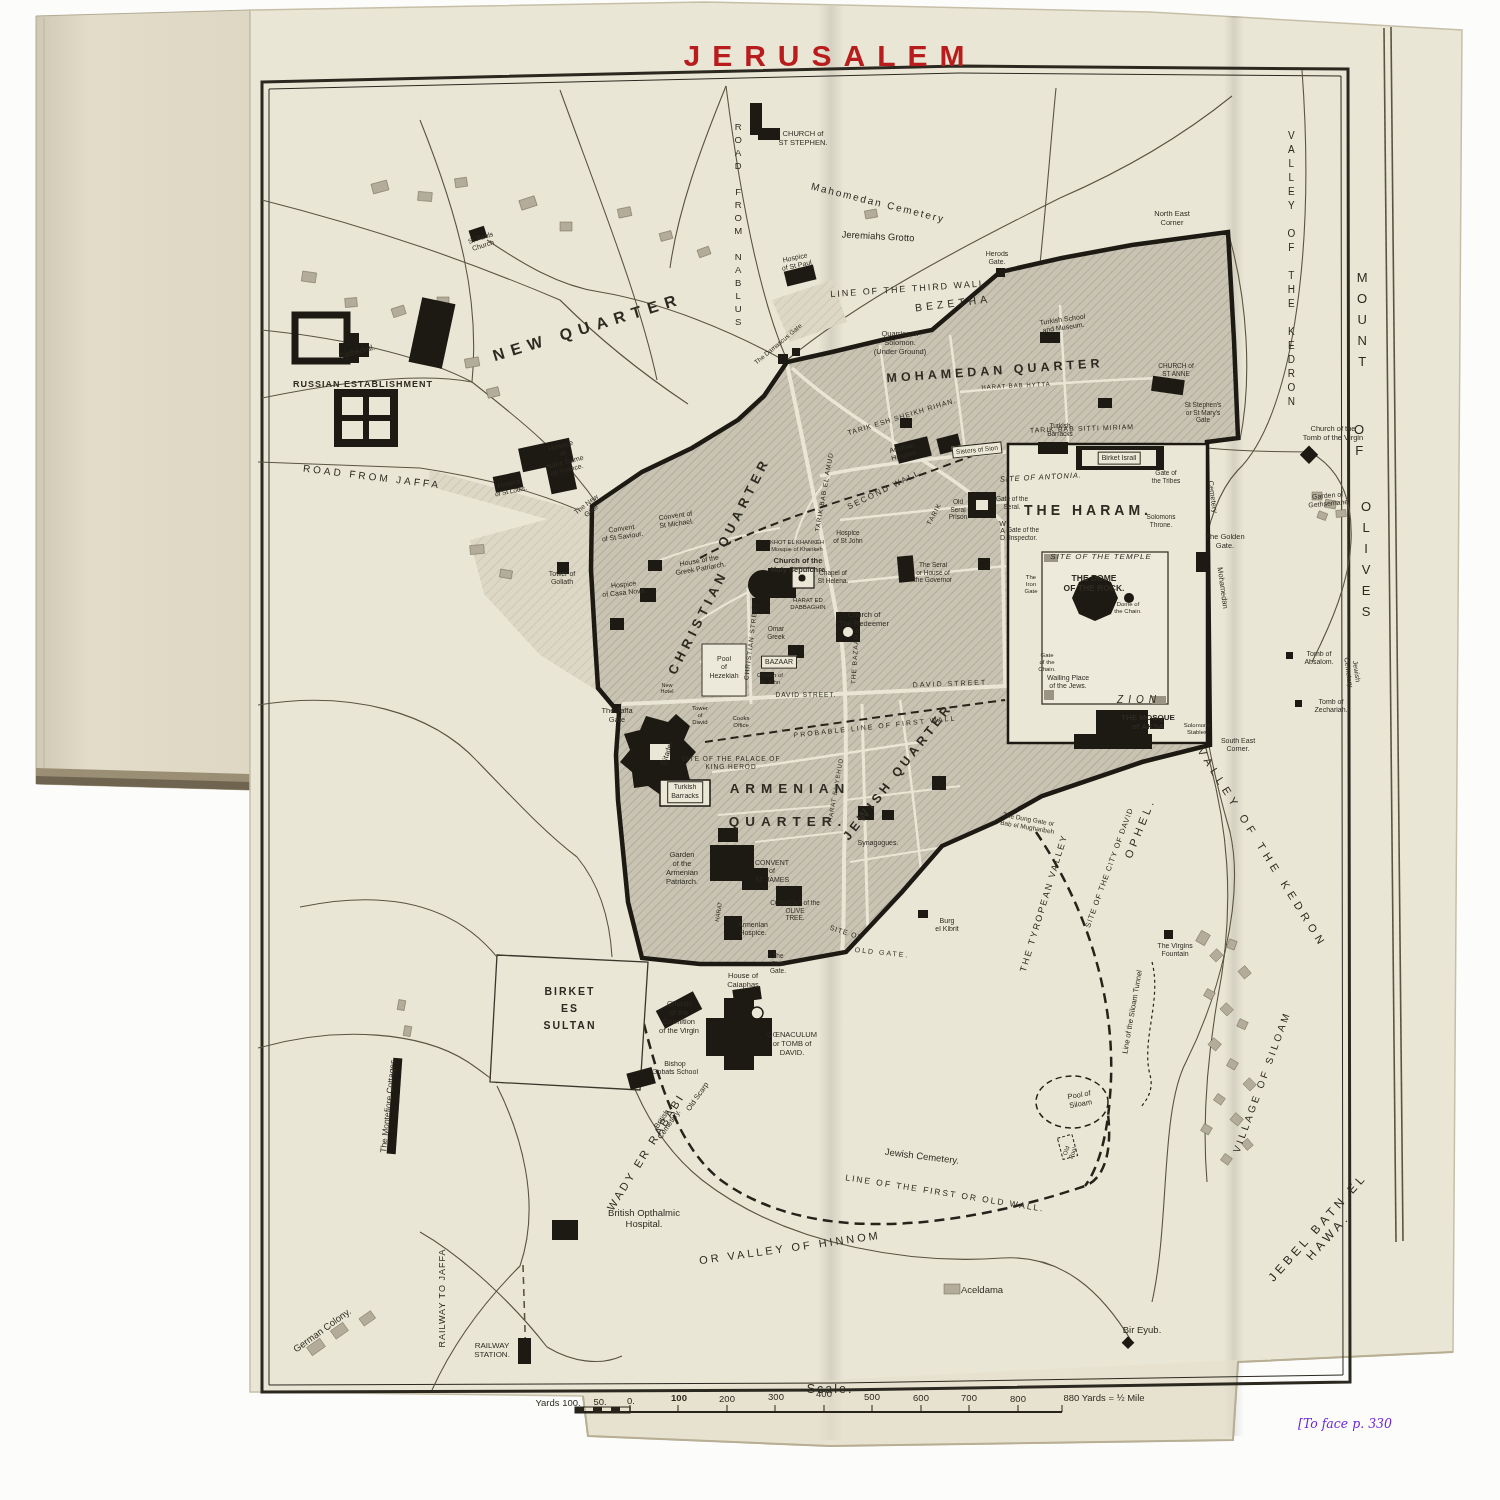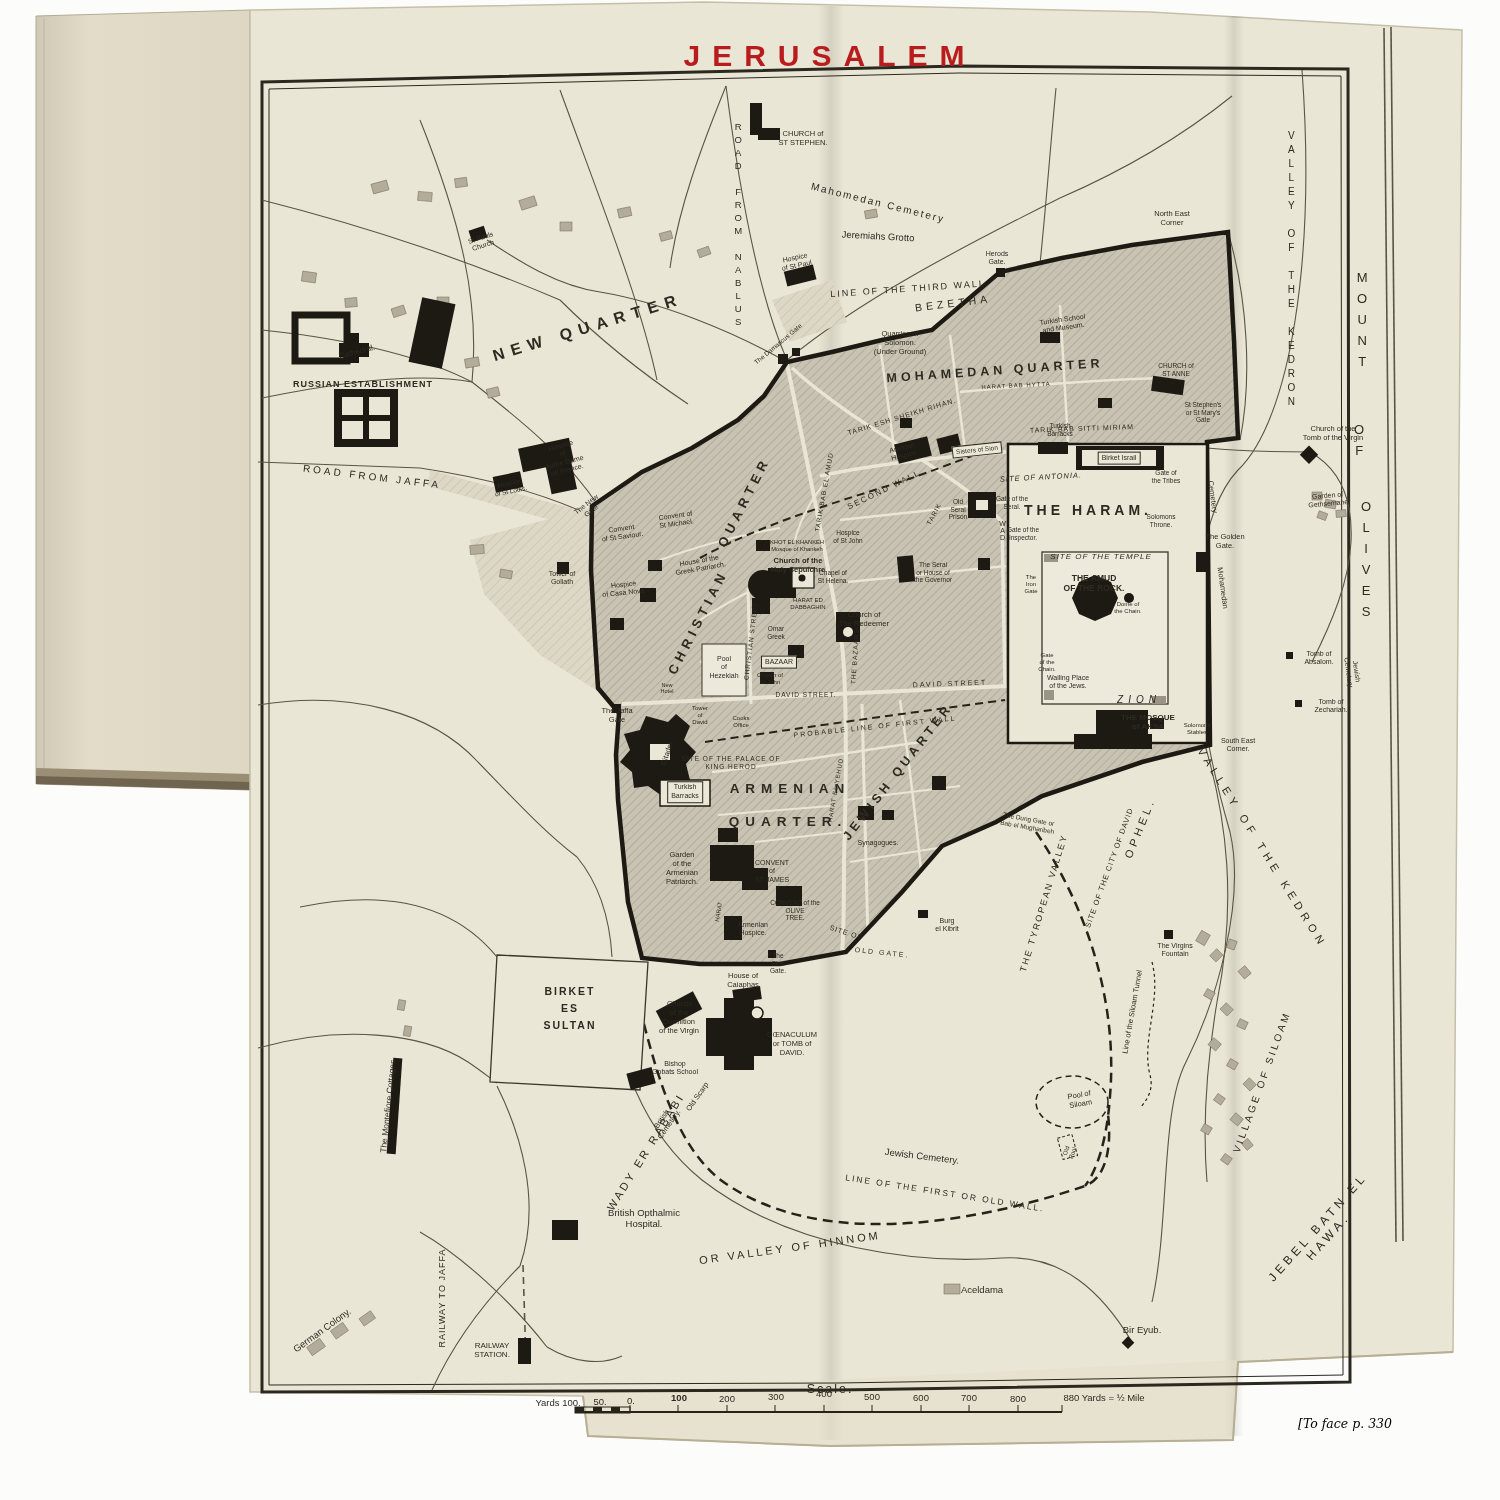--- a/index.html
+++ b/index.html
@@ -12,21 +12,21 @@
   .map-label.i{font-style:italic;}
   .map-label.lh{line-height:1.6;}
   .map-label.box{background:#ece8d7;border:1px solid #2d2a21;padding:1px 3px;line-height:1.25;}
   .map-label.stack{writing-mode:vertical-rl;text-orientation:upright;white-space:pre;}
   .map-title{position:absolute;left:830px;top:56px;transform:translate(-50%,-50%);
              font-size:30px;font-weight:bold;letter-spacing:12px;color:#b91c1c;}
   .watermark{position:absolute;left:748px;top:778px;transform:translate(-50%,-50%);
              font-family:"DejaVu Serif",serif;font-weight:bold;font-size:97px;letter-spacing:12px;
              color:rgba(255,255,255,0.82);pointer-events:none;}
   .caption{position:absolute;left:1298px;top:1416px;font-family:"DejaVu Serif",serif;
-           font-style:italic;font-size:12.5px;color:#000000;}
+           font-style:italic;font-size:12.5px;color:#6d28d9;}
   .scale-heading{position:absolute;left:830px;top:1389px;transform:translate(-50%,-50%);
                  font-size:12.5px;letter-spacing:2px;color:#2d2a21;}
 </style>
 </head>
 <body>
 
 <div class="photo">
 
 <svg class="layer" width="1500" height="1500" viewBox="0 0 1500 1500">
   <defs>
@@ -439,21 +439,21 @@
 or St Mary's
 Gate</div>
       <div class="map-label box" style="left: 1119px; top: 458px; font-size: 7px; --r: 0deg;">Birket Israil</div>
       <div class="map-label" style="left: 1166px; top: 477px; font-size: 6.5px; --r: 0deg;">Gate of
 the Tribes</div>
       <div class="map-label" style="left: 1060px; top: 430px; font-size: 6.5px; --r: 0deg;">Turkish
 Barracks</div>
       <div class="map-label stack" style="left: 1002px; top: 530px; font-size: 7px; --r: 0deg;">WAD</div>
       <div class="map-label" style="left: 934px; top: 514px; font-size: 6.5px; letter-spacing: 1px; --r: -62deg;">TARIK</div>
       <div class="map-label i" style="left: 1101px; top: 557px; font-size: 8px; letter-spacing: 1px; --r: 0deg;">SITE OF THE TEMPLE</div>
-      <div class="map-label b" style="left: 1094px; top: 583px; font-size: 8.5px; --r: 0deg;">THE AMUD
+      <div class="map-label b" style="left: 1094px; top: 583px; font-size: 8.5px; --r: 0deg;">THE DOME
 OF THE ROCK.</div>
       <div class="map-label" style="left: 1128px; top: 608px; font-size: 6px; --r: 0deg;">Dome of
 the Chain.</div>
       <div class="map-label" style="left: 1031px; top: 585px; font-size: 6px; --r: 0deg;">The
 Iron
 Gate</div>
       <div class="map-label" style="left: 1047px; top: 663px; font-size: 6px; --r: 0deg;">Gate
 of the
 Chain.</div>
       <div class="map-label" style="left: 1068px; top: 682px; font-size: 7px; --r: 0deg;">Wailing Place

